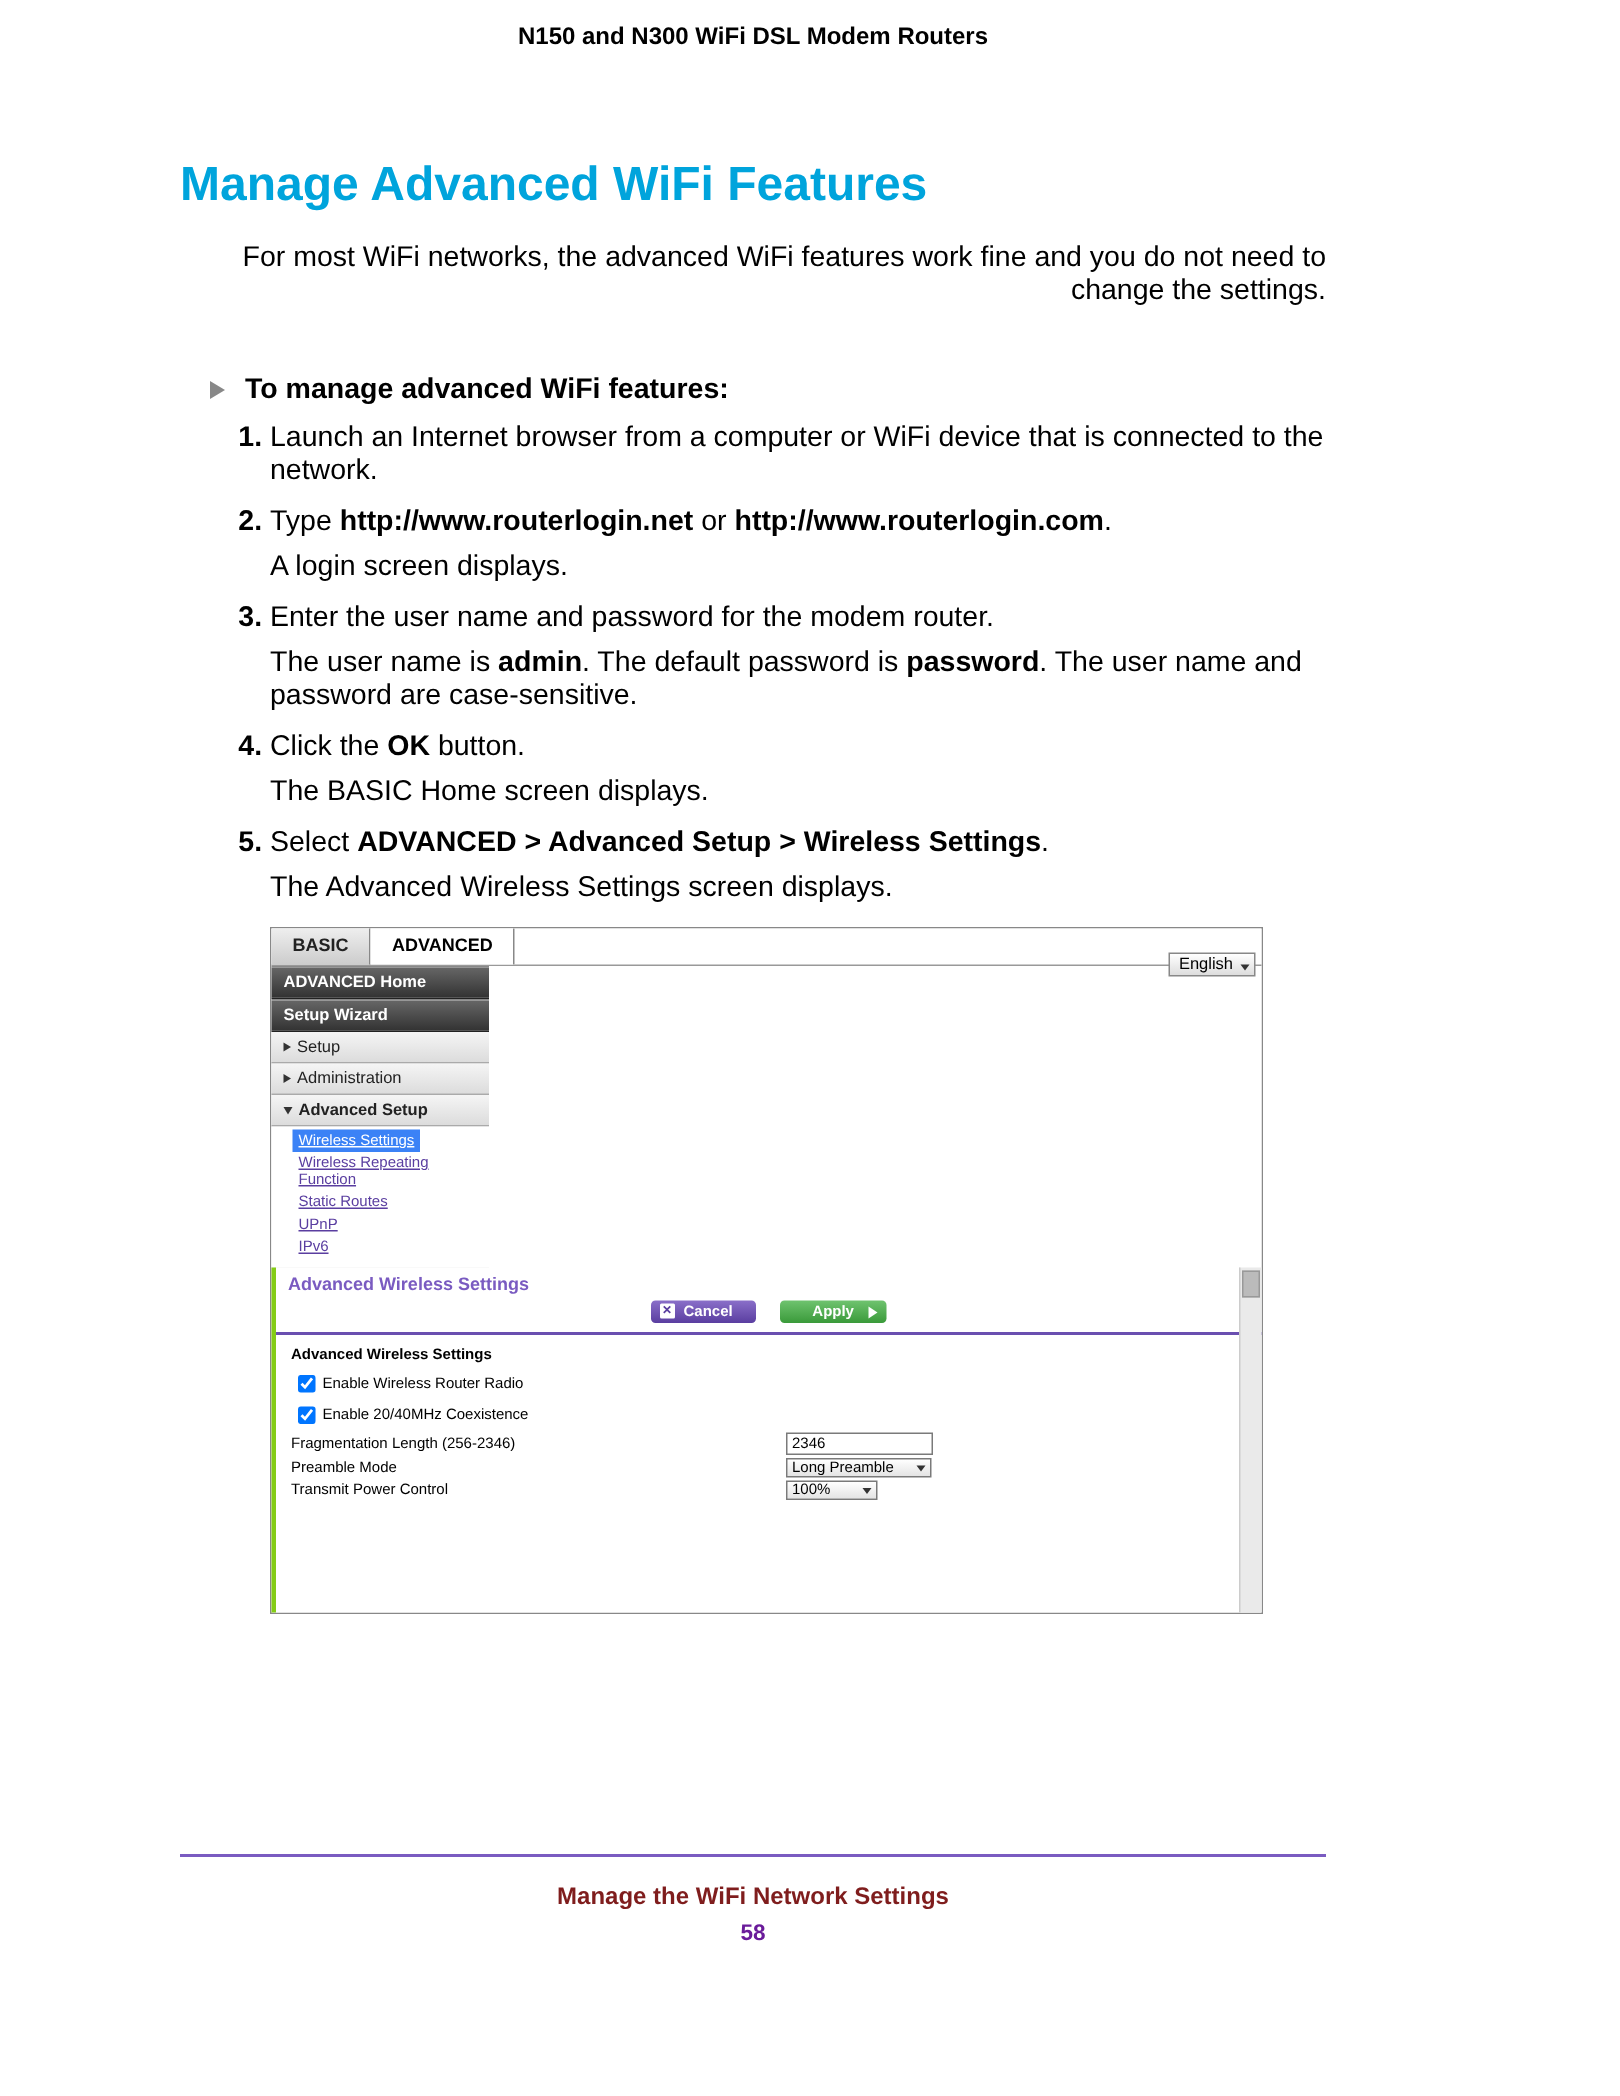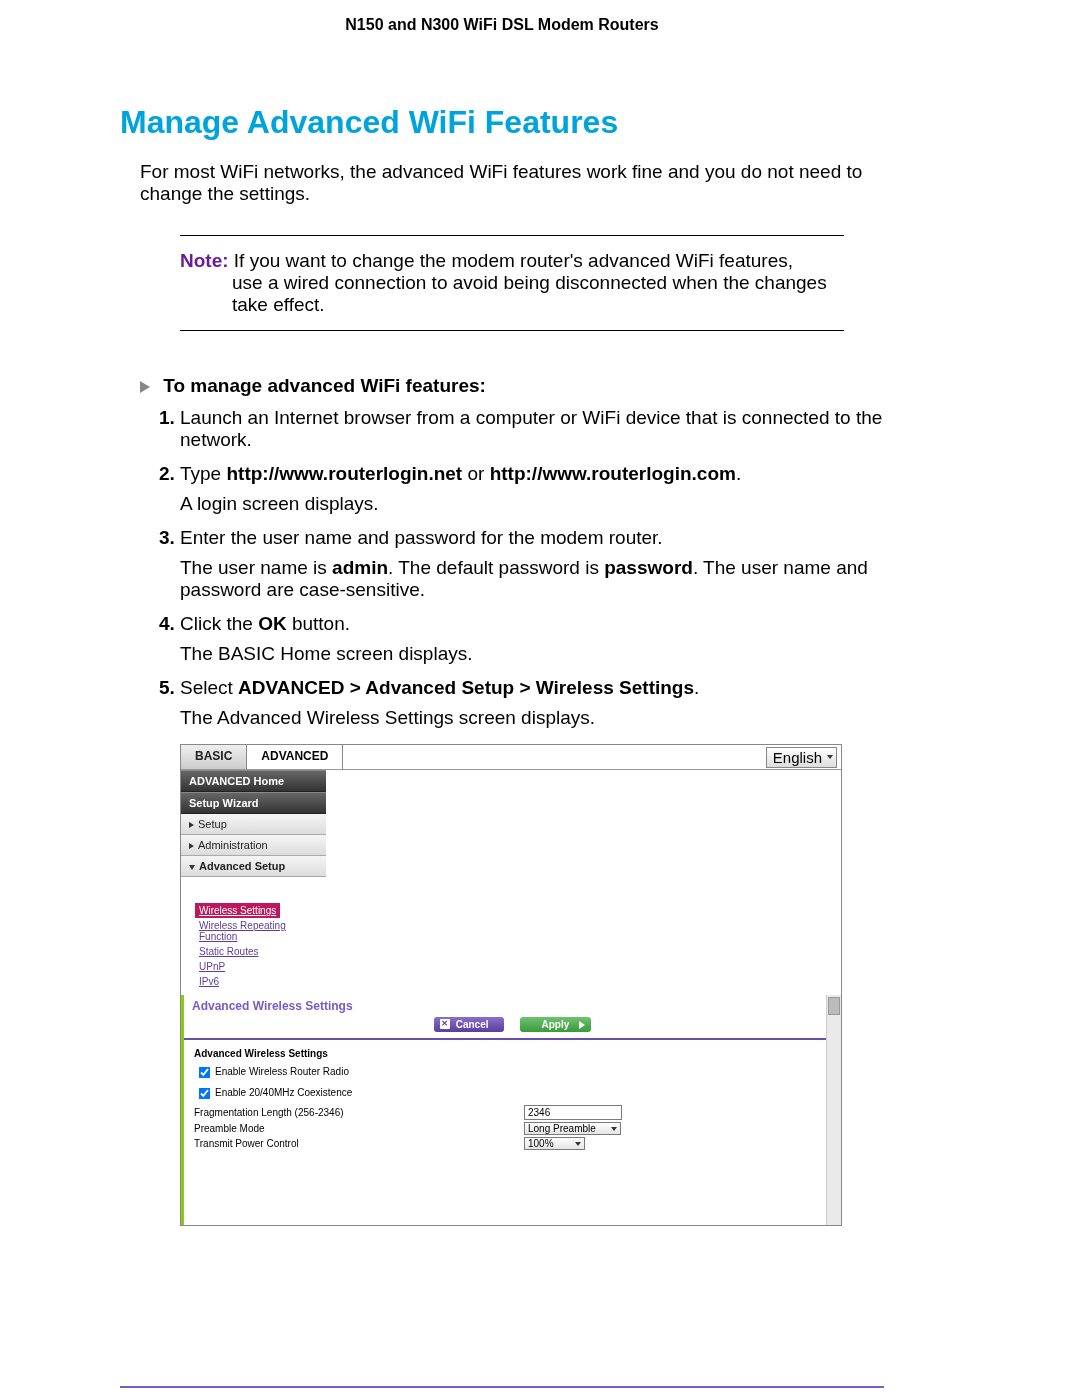--- a/index.html
+++ b/index.html
@@ -24,20 +24,21 @@
   h1.section-title {
     color: #00a4dc;
     font-size: 32px;
     font-weight: bold;
     margin: 0 0 20px 0;
   }
   .intro {
     font-size: 19px;
     margin: 0 0 30px 0;
     padding-left: 20px;
+    text-align: right;
   }
   .note-block {
     margin: 0 40px 30px 60px;
     border-top: 1.5px solid #000;
     border-bottom: 1.5px solid #000;
     padding: 14px 0;
     font-size: 19px;
   }
   .note-block .note-label {
     color: #6a1b9a;
@@ -103,24 +104,24 @@
   .ss-tab-adv {
     background: #fff;
     border-right: 1px solid #888;
     padding: 4px 14px;
     font-weight: bold;
     font-size: 12px;
   }
   .lang-select {
     position: absolute;
     right: 4px;
-    top: 2px;
+    top: 16px;
     border: 1px solid #888;
     background: linear-gradient(#fff,#ddd);
-    font-size: 15px;
+    font-size: 11px;
     padding: 1px 14px 1px 6px;
   }
   .lang-tri {
     position: absolute;
     right: 3px;
     top: 7px;
     width: 0;
     height: 0;
     border-left: 3px solid transparent;
     border-right: 3px solid transparent;
@@ -175,27 +176,26 @@
     padding: 2px 0 6px 18px;
     font-size: 10px;
   }
   .ss-sublinks div {
     color: #5a3ea0;
     text-decoration: underline;
     padding: 2px 0;
     cursor: pointer;
   }
   .ss-sublinks div.active {
-    background: #be185d;
+    background: #3b82f6;
     color: #fff;
     text-decoration: underline;
     padding: 2px 4px;
     margin-left:-4px;
     display:inline-block;
-    margin-top:24px;
   }
   .ss-main {
     flex: 1;
     position: relative;
     border-left: 3px solid #84cc16;
     min-height: 230px;
   }
   .ss-main-title {
     color: #7a5bc1;
     font-weight: bold;
@@ -308,27 +308,20 @@
 <body>
 
 <div class="page">
 
   <div class="doc-header">N150 and N300 WiFi DSL Modem Routers</div>
 
   <h1 class="section-title">Manage Advanced WiFi Features</h1>
 
   <p class="intro">For most WiFi networks, the advanced WiFi features work fine and you do not need to change the settings.</p>
 
-  <div class="note-block">
-    <div>
-      <span class="note-label">Note:</span>
-      <span>If you want to change the modem router's advanced WiFi features,</span>
-    </div>
-    <div class="note-body">use a wired connection to avoid being disconnected when the changes take effect.</div>
-  </div>
 
   <div class="proc-heading">
     <span class="tri"></span>
     <span>To manage advanced WiFi features:</span>
   </div>
 
   <ol class="steps">
     <li>
       <span>Launch an Internet browser from a computer or WiFi device that is connected to the network.</span>
     </li>

